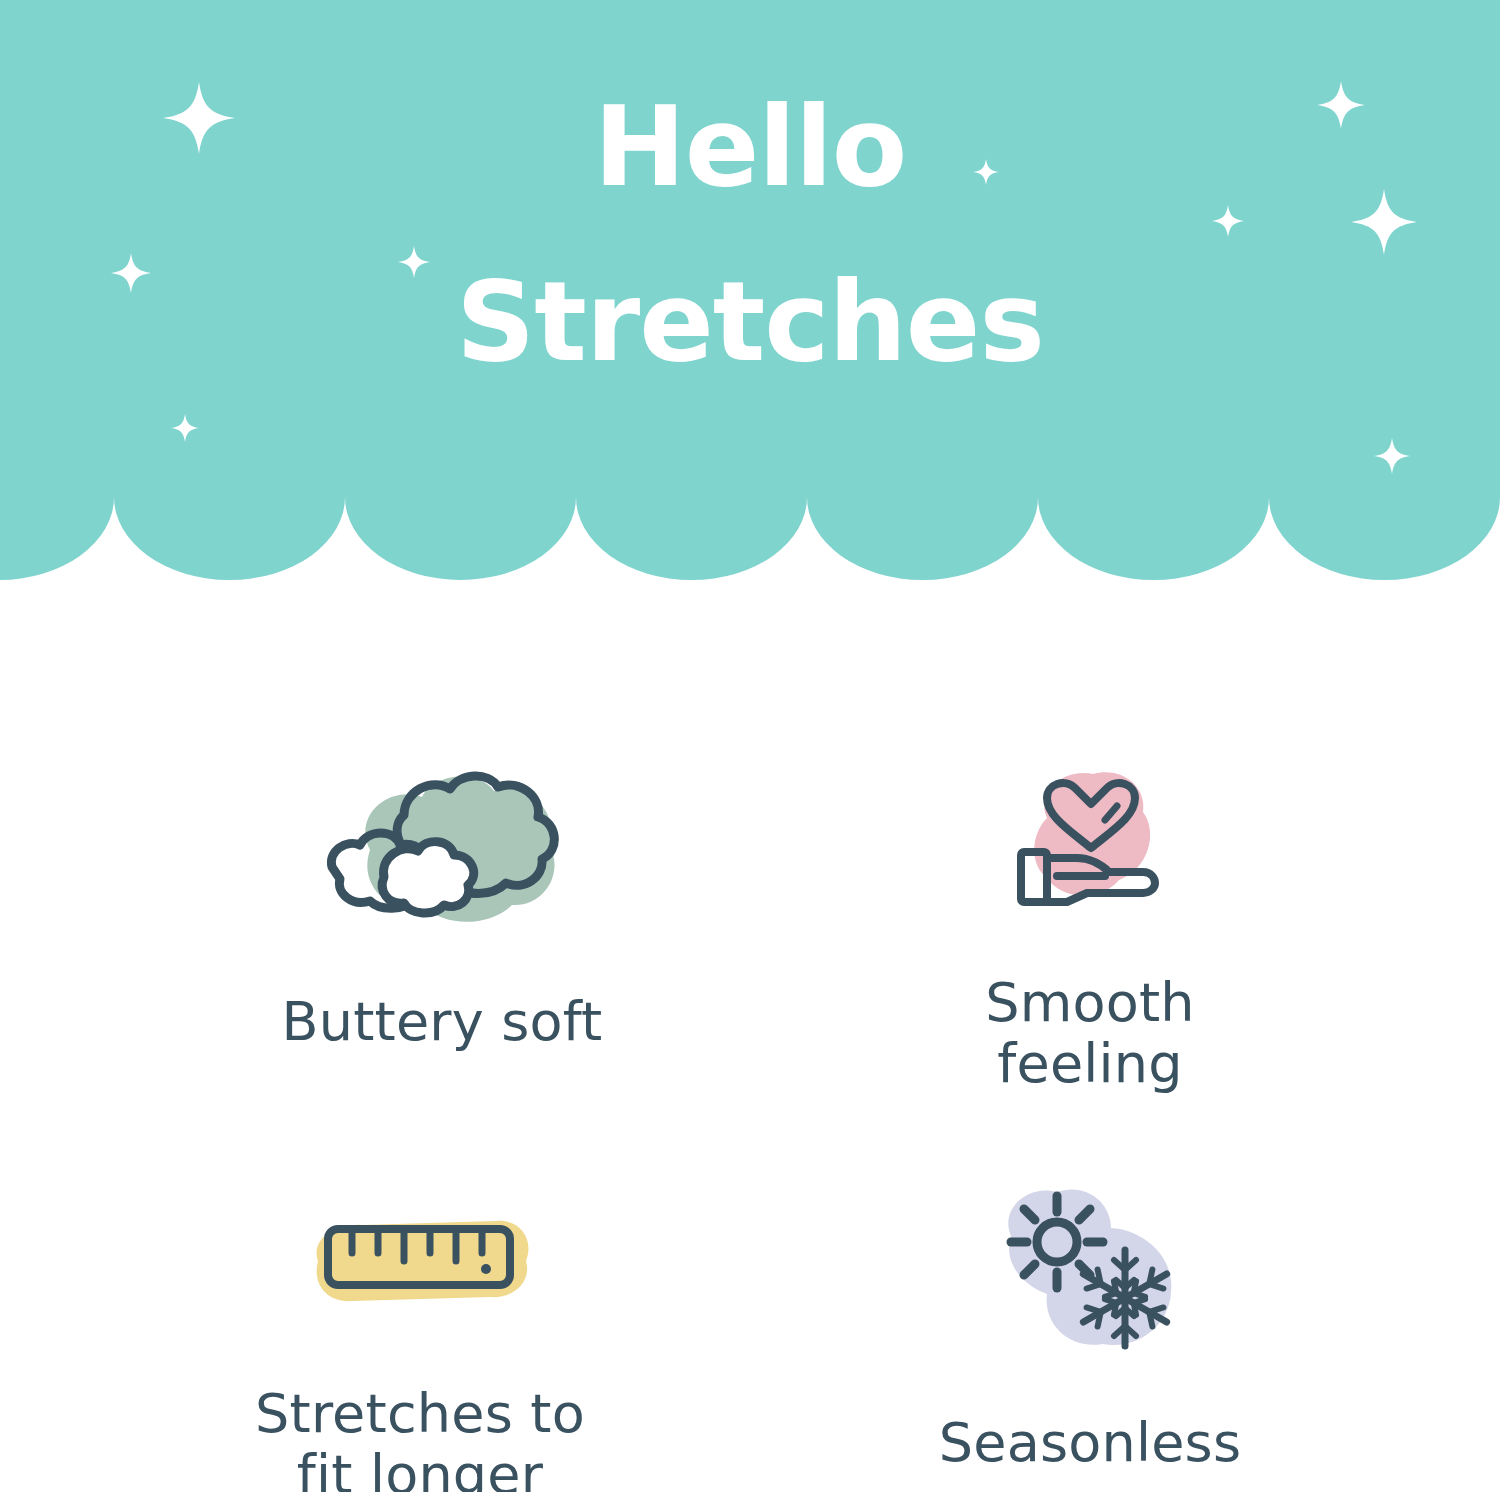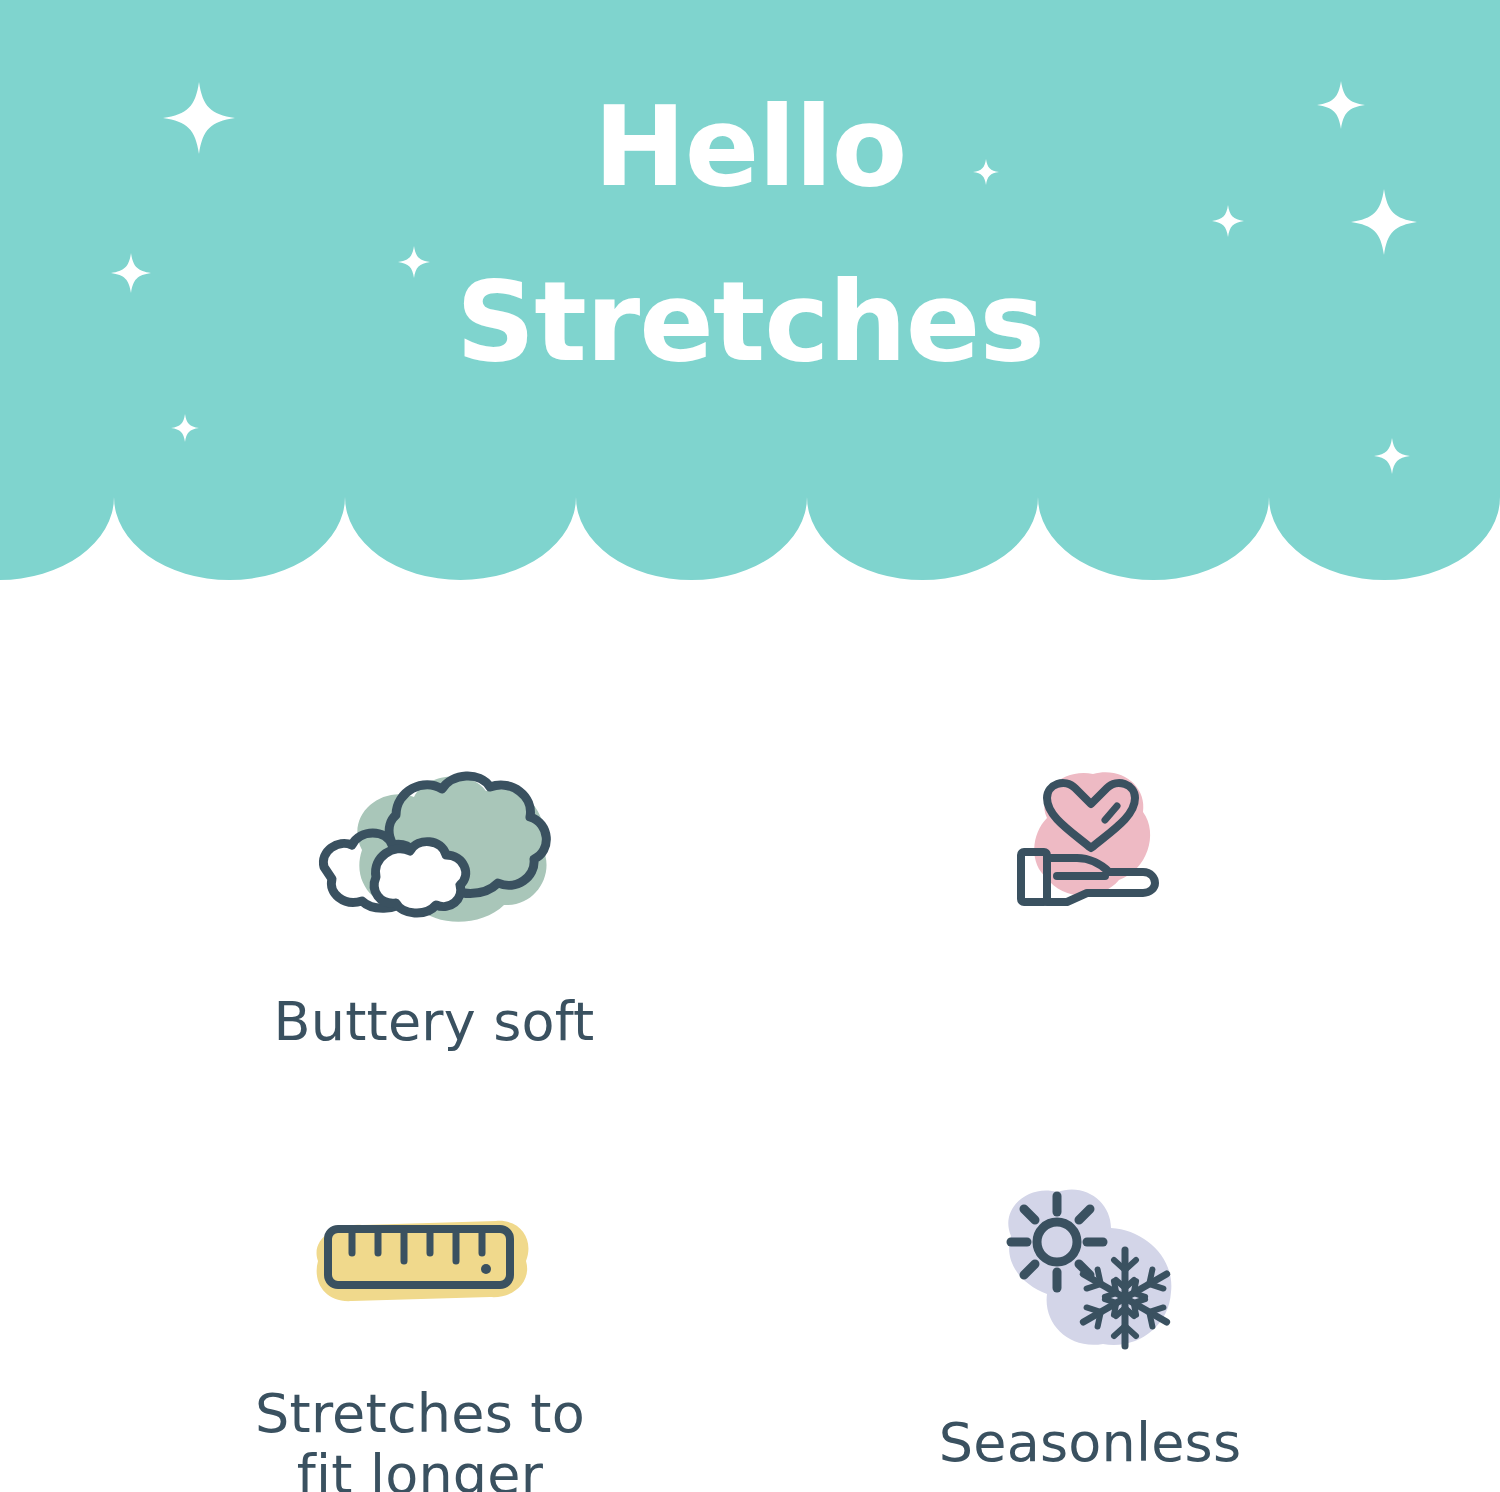--- a/index.html
+++ b/index.html
@@ -86,21 +86,21 @@
     font-family: "DejaVu Sans", sans-serif;
     font-weight: 400;
     font-size: 54px;
     line-height: 1.13;
     text-align: center;
     letter-spacing: 0.2px;
     white-space: pre-line;
   }
 
   
-  #feature-buttery-soft  { left: 174px; top: 175px; width: 520px; }
+  #feature-buttery-soft  { left: 182px; top: 175px; width: 520px; }
   #feature-buttery-soft .label { margin-top: 46px; }
 
   #feature-smooth-feeling { left: 830px; top: 180px; width: 520px; }
   #feature-smooth-feeling .label { margin-top: 52px; }
 
   #feature-stretches      { left: 150px; top: 625px; width: 540px; }
   #feature-stretches .label { margin-top: 68px; }
 
   #feature-seasonless     { left: 830px; top: 600px; width: 520px; }
   #feature-seasonless .label { margin-top: 52px; }
@@ -203,20 +203,22 @@
           <path d="M122,46 L110,60" fill="none" stroke="#3A5160" stroke-width="7" stroke-linecap="round"></path>
 
           <rect x="26" y="92" width="26" height="50" rx="3" fill="none" stroke="#3A5160" stroke-width="8"></rect>
           <path d="M52,98 L82,98 C94,98 106,104 114,112
                    L148,112 C156,112 160,118 160,123
                    C160,128 155,133 148,133
                    L92,133 L72,142 L52,142" fill="none" stroke="#3A5160" stroke-width="8" stroke-linejoin="round" stroke-linecap="round"></path>
           <path d="M62,116 L110,116" fill="none" stroke="#3A5160" stroke-width="8" stroke-linecap="round"></path>
         </svg>
       </div>
+      <div class="label">Smooth
+feeling</div>
     </div>
 
     <div class="feature" id="feature-stretches">
       <div class="icon-wrap">
         <svg width="240" height="110" viewBox="0 0 240 110">
 
           <path d="M18,56 C10,34 36,18 62,20 L196,16
                    C222,14 234,36 226,56 C232,76 214,94 190,92
                    L52,96 C26,98 12,78 18,56 Z" fill="#F0D98C"></path>
 

